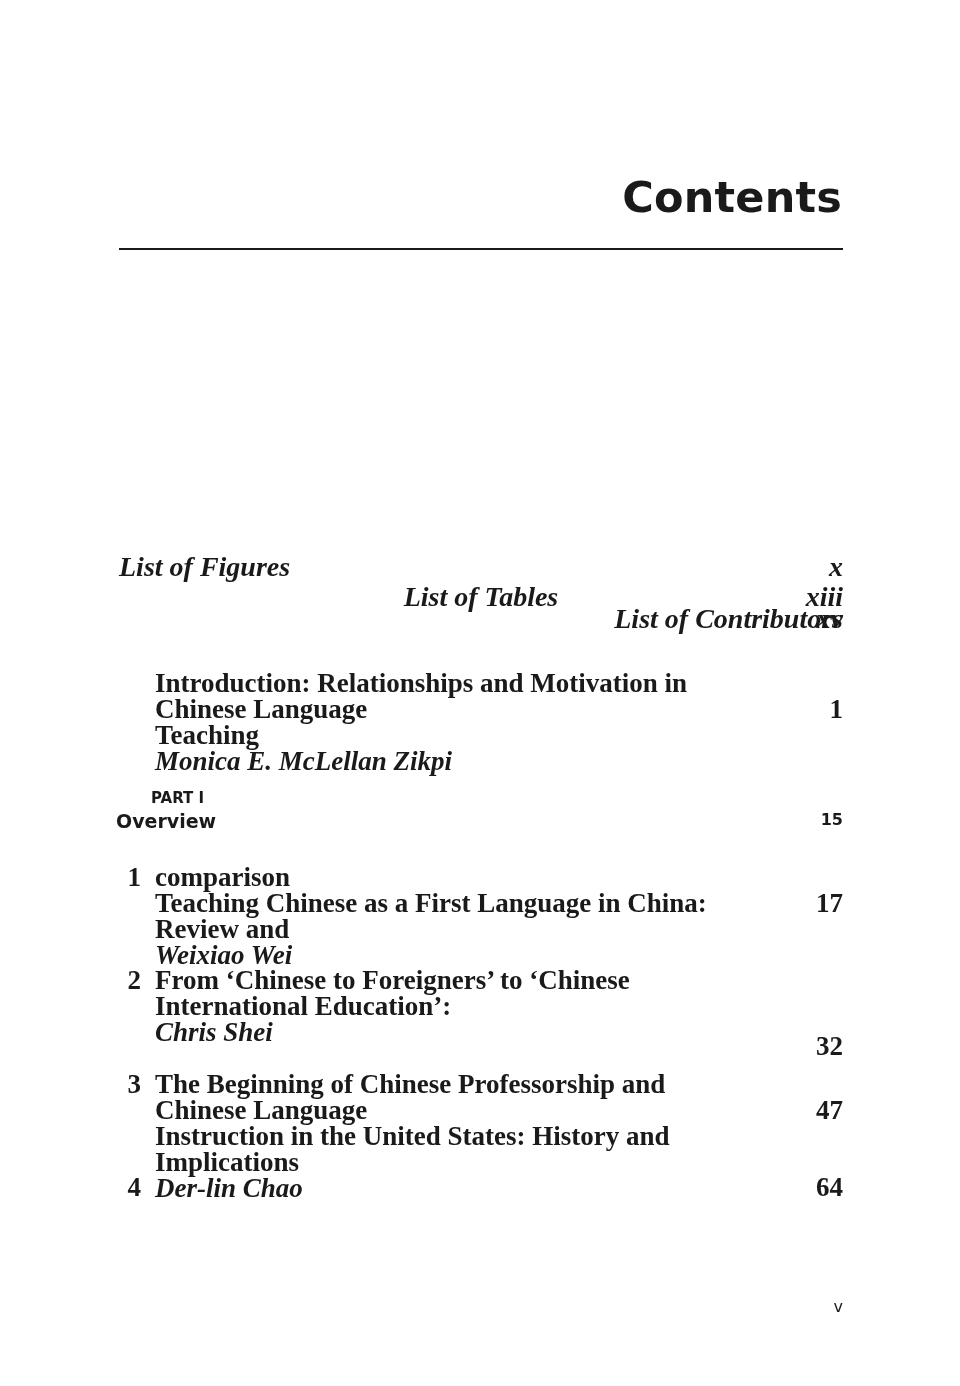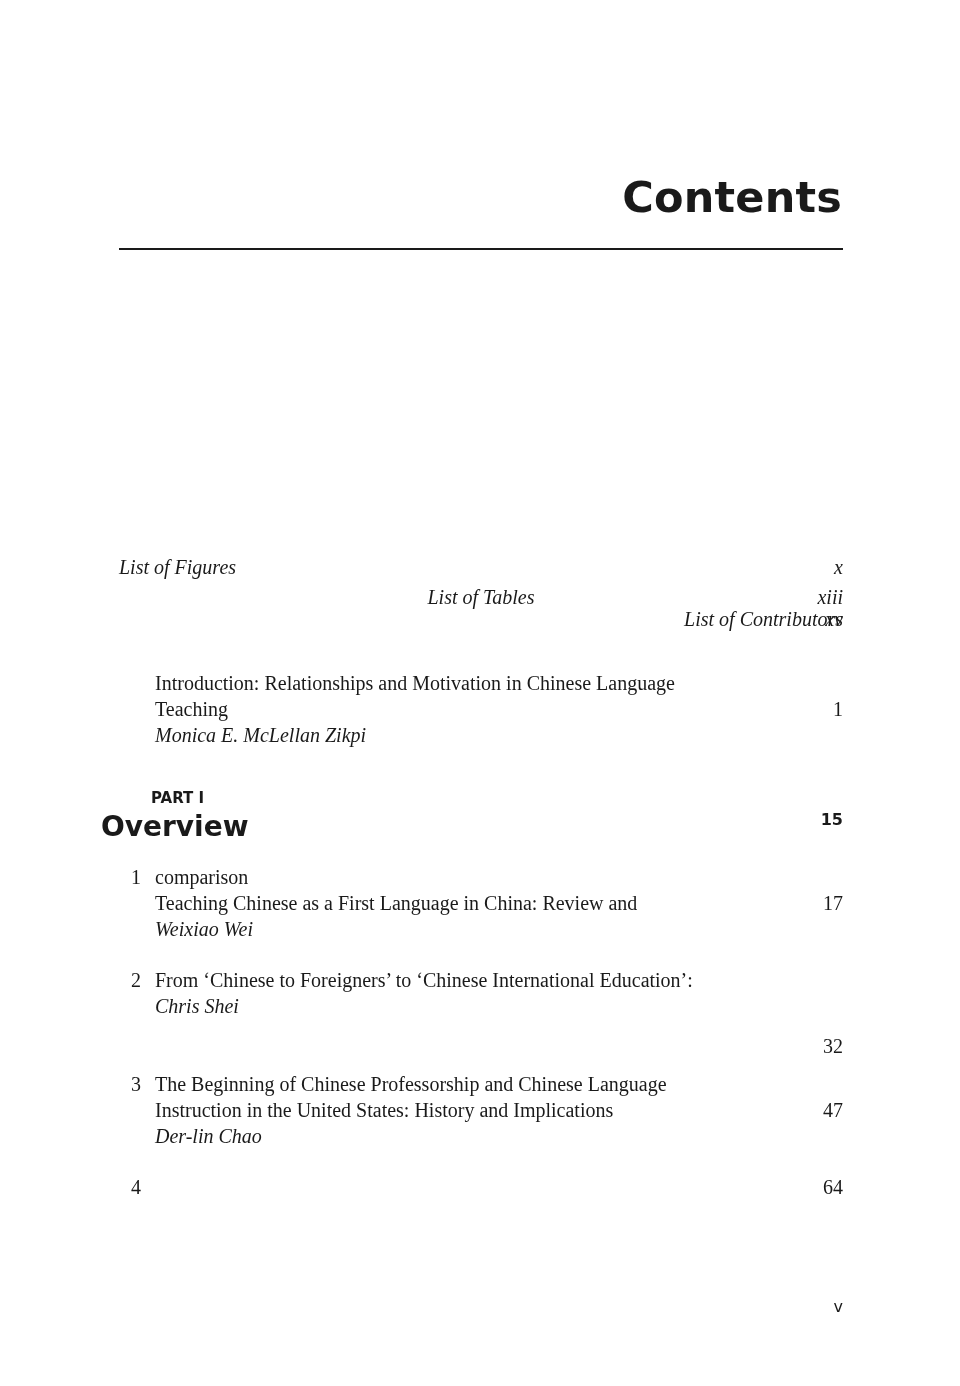--- a/index.html
+++ b/index.html
@@ -1,29 +1,29 @@
 <!DOCTYPE html>
 <html><head>
 <meta charset="utf-8">
 <style>
   html, body { margin:0; padding:0; background:#ffffff; }
   body { width:960px; height:1386px; position:relative; overflow:hidden; color:#1a1a1a; }
   .serif { font-family: "Liberation Serif", "DejaVu Serif", serif; }
   .sans { font-family: "DejaVu Sans", "Liberation Sans", sans-serif; }
   .title { position:absolute; right:118px; top:172px; font-size:43px; font-weight:bold; letter-spacing:0.2px; color:#1a1a1a; }
   .rule { position:absolute; left:119px; top:248px; width:724px; height:2px; background:#1a1a1a; }
-  .row { position:absolute; left:119px; width:724px; font-size:20px; line-height:26px; }
+  .row { position:absolute; left:119px; width:724px; font-size:28px; line-height:26px;font-weight:bold; }
   .row .pg { position:absolute; right:0; top:0; }
   .it { font-style:italic; }
-  .entry { position:absolute; left:119px; width:724px; font-size:20px; line-height:26px; }
+  .entry { position:absolute; left:119px; width:724px; font-size:27px; line-height:26px;font-weight:bold; }
   .entry .num { position:absolute; left:0; width:22px; text-align:right; }
   .entry .body { margin-left:36px; width:580px; }
   .entry .pg { position:absolute; right:0; }
   .part-label { position:absolute; left:119px; top:789px; font-size:15px; font-weight:bold;margin-left:32px; }
-  .part-title { position:absolute; left:101px; top:810px; font-size:28px; font-weight:bold; }
+  .part-title { position:absolute; left:116px; top:810px; font-size:19px; font-weight:bold; }
   .part-pg { position:absolute; right:117px; top:810px; font-size:16px; font-weight:bold; }
   .folio { position:absolute; right:117px; top:1297px; font-size:16px; }
 </style>
 </head>
 <body>
 
 <div>
   <div class="title sans">Contents</div>
   <div class="rule"></div>
 

